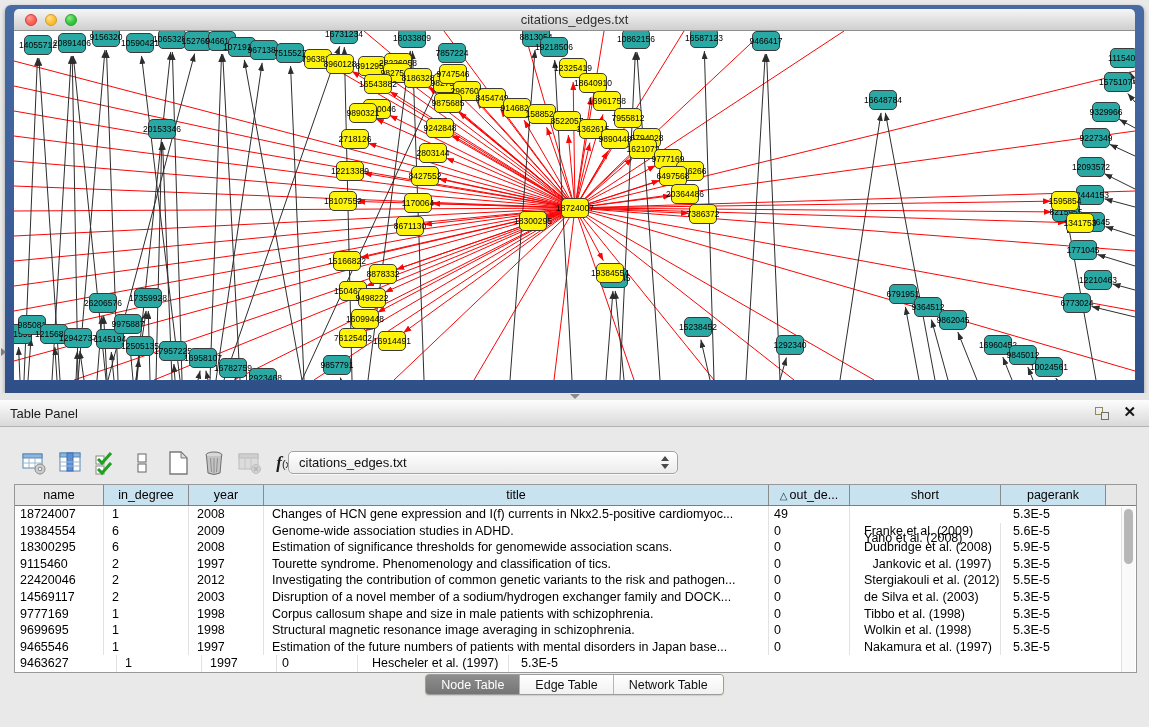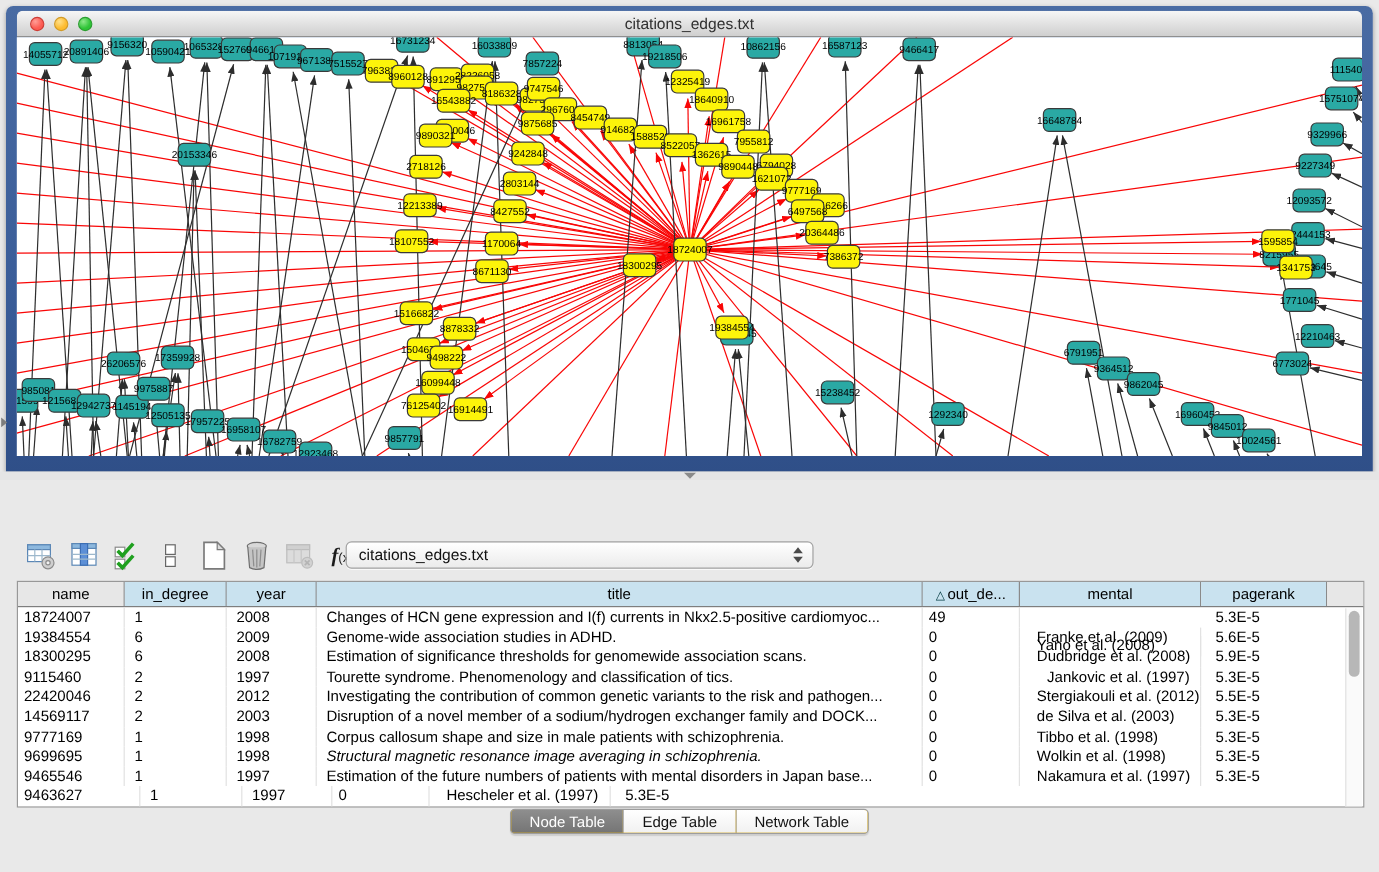--- a/index.html
+++ b/index.html
@@ -677,20 +677,28 @@
       </svg>
   </div>
 </div>
 
 <div class="splitter">
   <div class="split-handle"></div>
 </div>
 <div class="edge-marker"></div>
 
 <div class="table-panel">
+  <div class="panel-header">
+    <span class="panel-title">Table Panel</span>
+    <span class="float-icon">
+        <span class="back"></span>
+        <span class="front"></span>
+      </span>
+    <span class="close-x">✕</span>
+  </div>
 
   <div class="toolbar">
     <span class="tb-icon">
       <svg width="26" height="26">
           <rect x="2" y="4" width="19" height="14" fill="#fff" stroke="#5b87b6"></rect>
           <rect x="2" y="4" width="19" height="4" fill="#8db8de" stroke="#5b87b6"></rect>
           <line x1="8" y1="8" x2="8" y2="18" stroke="#9db8cc"></line>
           <line x1="14" y1="8" x2="14" y2="18" stroke="#9db8cc"></line>
           <line x1="2" y1="13" x2="21" y2="13" stroke="#9db8cc"></line>
           <circle cx="19" cy="19" r="5" fill="#cfcfcf" stroke="#8b8b8b"></circle>
@@ -758,21 +766,21 @@
       </span>
   </div>
 
   <div class="table-wrap">
     <div class="thead">
         <div class="th gray" style="width: 89px;">name</div>
         <div class="th" style="width: 85px;">in_degree</div>
         <div class="th" style="width: 75px;">year</div>
         <div class="th" style="width: 505px;">title</div>
         <div class="th" style="width: 81px;"><span class="sort-tri">△</span>out_de...</div>
-        <div class="th" style="width: 151px;">mental</div>
+        <div class="th" style="width: 151px;">short</div>
         <div class="th" style="width: 105px;">pagerank</div>
         <div class="th fill" style="flex: 1 1 0%;"></div>
       </div>
     <div class="tbody">
         <div class="trow">
           <div class="td" style="width: 89px; padding-left: 5px;">18724007</div>
           <div class="td" style="width: 85px; padding-left: 8px;">1</div>
           <div class="td" style="width: 75px; padding-left: 8px;">2008</div>
           <div class="td" style="width: 505px; padding-left: 8px;">Changes of HCN gene expression and I(f) currents in Nkx2.5-positive cardiomyoc...</div>
           <div class="td" style="width: 81px; padding-left: 5px;">49</div>
@@ -830,21 +838,21 @@
           <div class="td" style="width: 75px; padding-left: 8px;">1998</div>
           <div class="td" style="width: 505px; padding-left: 8px;">Corpus callosum shape and size in male patients with schizophrenia.</div>
           <div class="td" style="width: 81px; padding-left: 5px;">0</div>
           <div class="td" style="width: 151px; padding-left: 14px;">Tibbo et al. (1998)</div>
           <div class="td" style="width: 105px; padding-left: 12px;">5.3E-5</div>
         </div>
         <div class="trow">
           <div class="td" style="width: 89px; padding-left: 5px;">9699695</div>
           <div class="td" style="width: 85px; padding-left: 8px;">1</div>
           <div class="td" style="width: 75px; padding-left: 8px;">1998</div>
-          <div class="td" style="width: 505px; padding-left: 8px; font-style: italic;">Structural magnetic resonance image averaging in schizophrenia.</div>
+          <div class="td" style="width: 505px; padding-left: 8px;">Structural magnetic resonance image averaging in schizophrenia.</div>
           <div class="td" style="width: 81px; padding-left: 5px;">0</div>
           <div class="td" style="width: 151px; padding-left: 14px;">Wolkin et al. (1998)</div>
           <div class="td" style="width: 105px; padding-left: 12px;">5.3E-5</div>
         </div>
         <div class="trow">
           <div class="td" style="width: 89px; padding-left: 5px;">9465546</div>
           <div class="td" style="width: 85px; padding-left: 8px;">1</div>
           <div class="td" style="width: 75px; padding-left: 8px;">1997</div>
           <div class="td" style="width: 505px; padding-left: 8px;">Estimation of the future numbers of patients with mental disorders in Japan base...</div>
           <div class="td" style="width: 81px; padding-left: 5px;">0</div>

